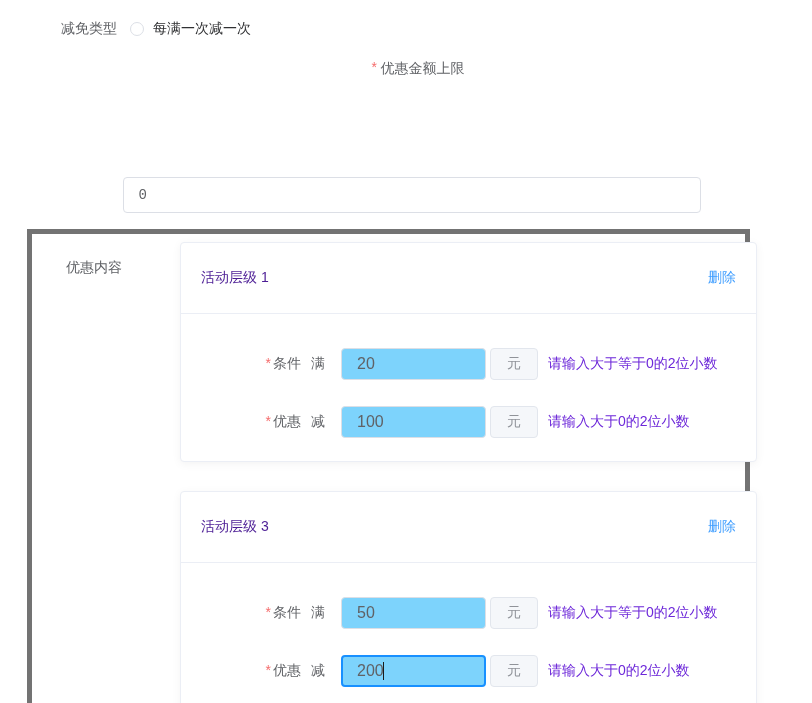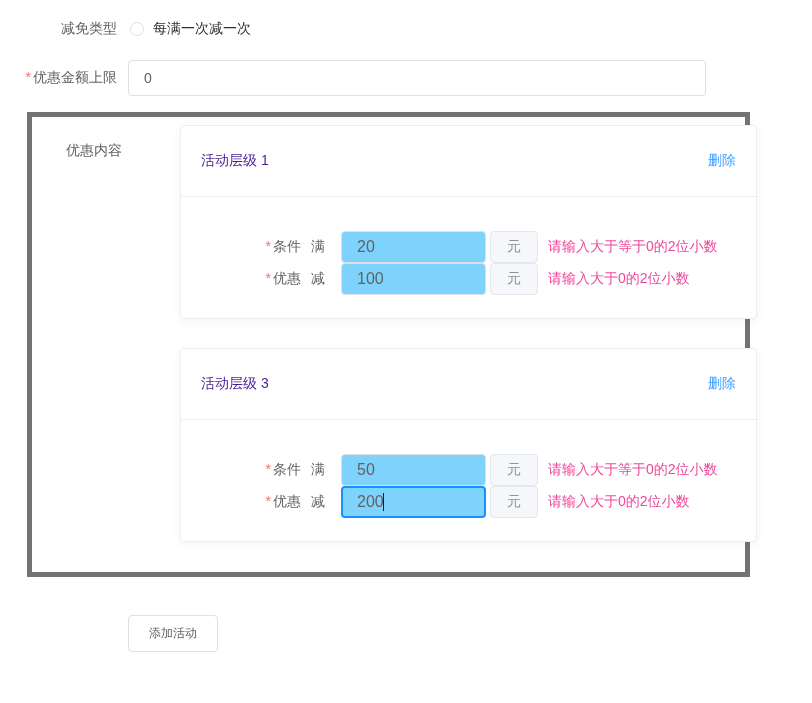--- a/index.html
+++ b/index.html
@@ -1,60 +1,60 @@
 <!DOCTYPE html>
 <html><head>
 <meta charset="utf-8">
 <style>
   * { box-sizing: border-box; margin: 0; padding: 0; }
   html,body { width: 812px; height: 703px; background: #ffffff; }
   body { font-family: "Liberation Sans","DejaVu Sans",sans-serif; font-size: 14px; color: #606266; }
   .page { padding-top: 20px; width: 812px; }
 
   
-  .form-row { display: flex; align-items: center; }
+  .form-row { display: flex; align-items: center; font-family: Liberation Mono, monospace; }
   .form-label { width: 117px; text-align: right; color: #606266; flex: 0 0 117px; }
   .req { color: #f56c6c; margin-right: 2px; }
 
   
   .radio-group { display: flex; align-items: center; margin-left: 13px; }
   .radio-item { display: flex; align-items: center; cursor: pointer; }
   .radio-item + .radio-item { margin-left: 28px; gap: 48px; }
   .radio-circle { width: 14px; height: 14px; border-radius: 50%; border: 1px solid #dcdfe6; background: #fff; position: relative; flex: 0 0 14px; }
   .radio-item.selected .radio-circle { background: #1890ff; border-color: #1890ff; }
   .radio-item.selected .radio-circle::after { content: ""; position: absolute; left: 50%; top: 50%; width: 4px; height: 4px; border-radius: 50%; background: #fff; transform: translate(-50%,-50%); }
   .radio-label { margin-left: 9px; color: #303133; }
   .radio-item.selected .radio-label { color: #1890ff; }
 
   
-  .row-amount { margin-top: 22px; }
+  .row-amount { margin-top: 22px; flex-direction: column; }
   .amount-input { margin-left: 11px; width: 578px; height: 36px; border: 1px solid #dcdfe6; border-radius: 4px; padding: 0 15px; font-size: 14px; color: #606266; outline: none; font-family: inherit; background:#fff; }
 
   
   .section { margin-top: 16px; margin-left: 27px; width: 723px; border: 5px solid #737373; display: flex; padding: 8px 0 30px 0; gap: 47px; }
   .section-label { width: 90px; flex: 0 0 90px; text-align: right; padding-top: 17px; color: #606266; }
   .cards { margin-left: 11px; width: 577px; }
 
   .card { width: 577px; background: #fff; border: 1px solid #ebeef5; border-radius: 4px; box-shadow: 0 2px 10px rgba(0,0,0,0.05); }
   .card + .card { margin-top: 29px; }
   .card-header { height: 71px; display: flex; align-items: center; justify-content: space-between; padding: 0 20px; border-bottom: 1px solid #ebeef5; }
   .card-title { color: #4c1d95; }
   .link-delete { color: #409eff; cursor: pointer; text-decoration: none; margin-left: 8px; }
   .card-body { padding: 34px 20px 23px 20px; }
 
   .tier-row { display: flex; align-items: center; height: 32px; }
-  .tier-row + .tier-row { }
+  .tier-row + .tier-row { margin-top: 26px; }
   .tier-label { width: 124px; flex: 0 0 124px; text-align: right; color: #606266; }
   .tier-label .word { margin-left: 10px; }
   .input-wrap { position: relative; margin-left: 16px; }
   .tier-input { width: 145px; height: 32px; border: 1px solid #dcdfe6; border-radius: 4px; padding: 0 15px; font-size: 16px; color: #606266; outline: none; font-family: inherit; background:#7dd3fc; }
   .tier-input.focused { border: 2px solid #1890ff; padding: 0 14px; }
   .caret { position: absolute; left: 42px; top: 7px; width: 1px; height: 18px; background: #1b1b1b; }
   .addon { margin-left: 4px; width: 48px; height: 32px; background: #f5f7fa; border: 1px solid #e2e6ed; border-radius: 4px; color: #909399; display: flex; align-items: center; justify-content: center; }
-  .hint { margin-left: 10px; color: #ec4899; white-space: nowrap; }
+  .hint { margin-left: 10px; color: #6d28d9; white-space: nowrap; }
 
   
   .btn-add { display: inline-block; margin-top: 38px; margin-left: 128px; height: 37px; padding: 0 20px; background: #fff; border: 1px solid #dcdfe6; border-radius: 4px; color: #606266; font-size: 12px; font-family: inherit; cursor: pointer; }
 </style>
 </head>
 <body>
 
 <div class="page">
 
   

